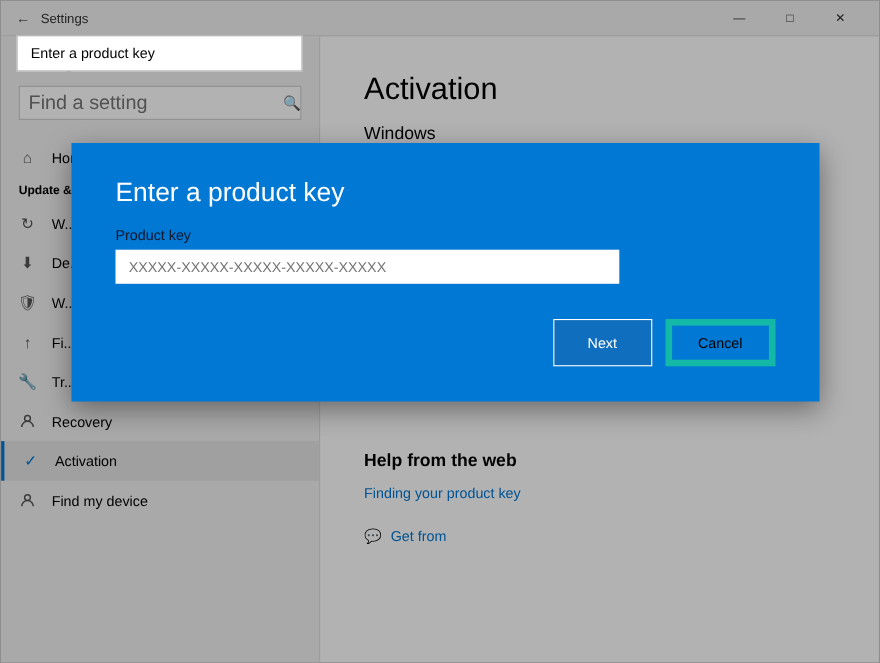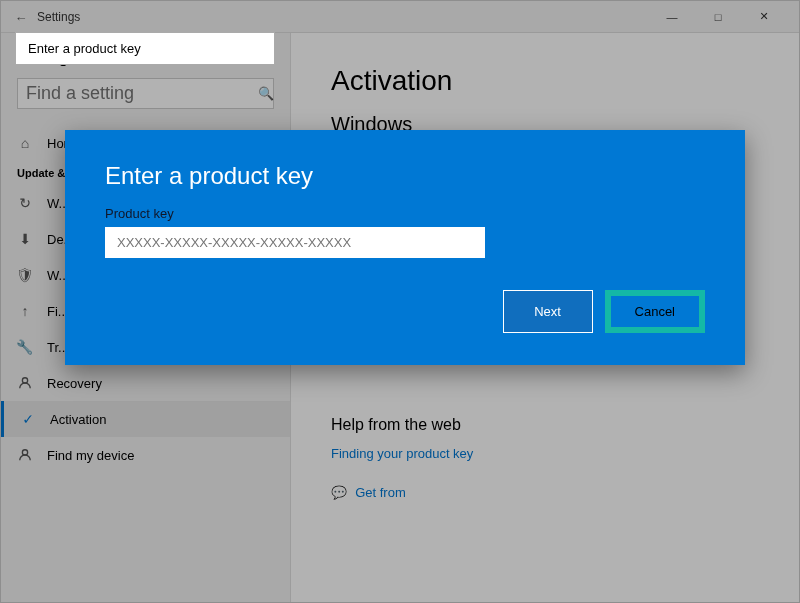--- a/index.html
+++ b/index.html
@@ -148,33 +148,33 @@
     }
 
     .page-title {
       font-size: 28px;
       font-weight: 300;
       color: #000;
       margin-bottom: 16px;
     }
 
     .section-subtitle {
-      font-size: 20px;
+      font-size: 16px;
       font-weight: 400;
       color: #000;
       margin-bottom: 16px;
     }
 
     .help-section {
       margin-top: 280px;
     }
 
     .help-title {
       font-size: 16px;
-      font-weight: 400;
+      font-weight: 700;
       color: #000;
       margin-bottom: 12px;
     }
 
     .help-link {
       color: #0078d4;
       font-size: 13px;
       cursor: pointer;
       text-decoration: none;
       display: block;
@@ -224,21 +224,21 @@
       line-height: 1.5;
     }
 
     .dialog-field-label {
       font-size: 13px;
       color: #0f172a;
       margin-bottom: 6px;
     }
 
     .dialog-input {
-      width: 380px;
+      width: 458px;
       padding: 8px 12px;
       border: none;
       outline: none;
       font-size: 13px;
       color: #999;
       background: #fff;
       margin-bottom: 32px;
     }
 
     .dialog-buttons {

